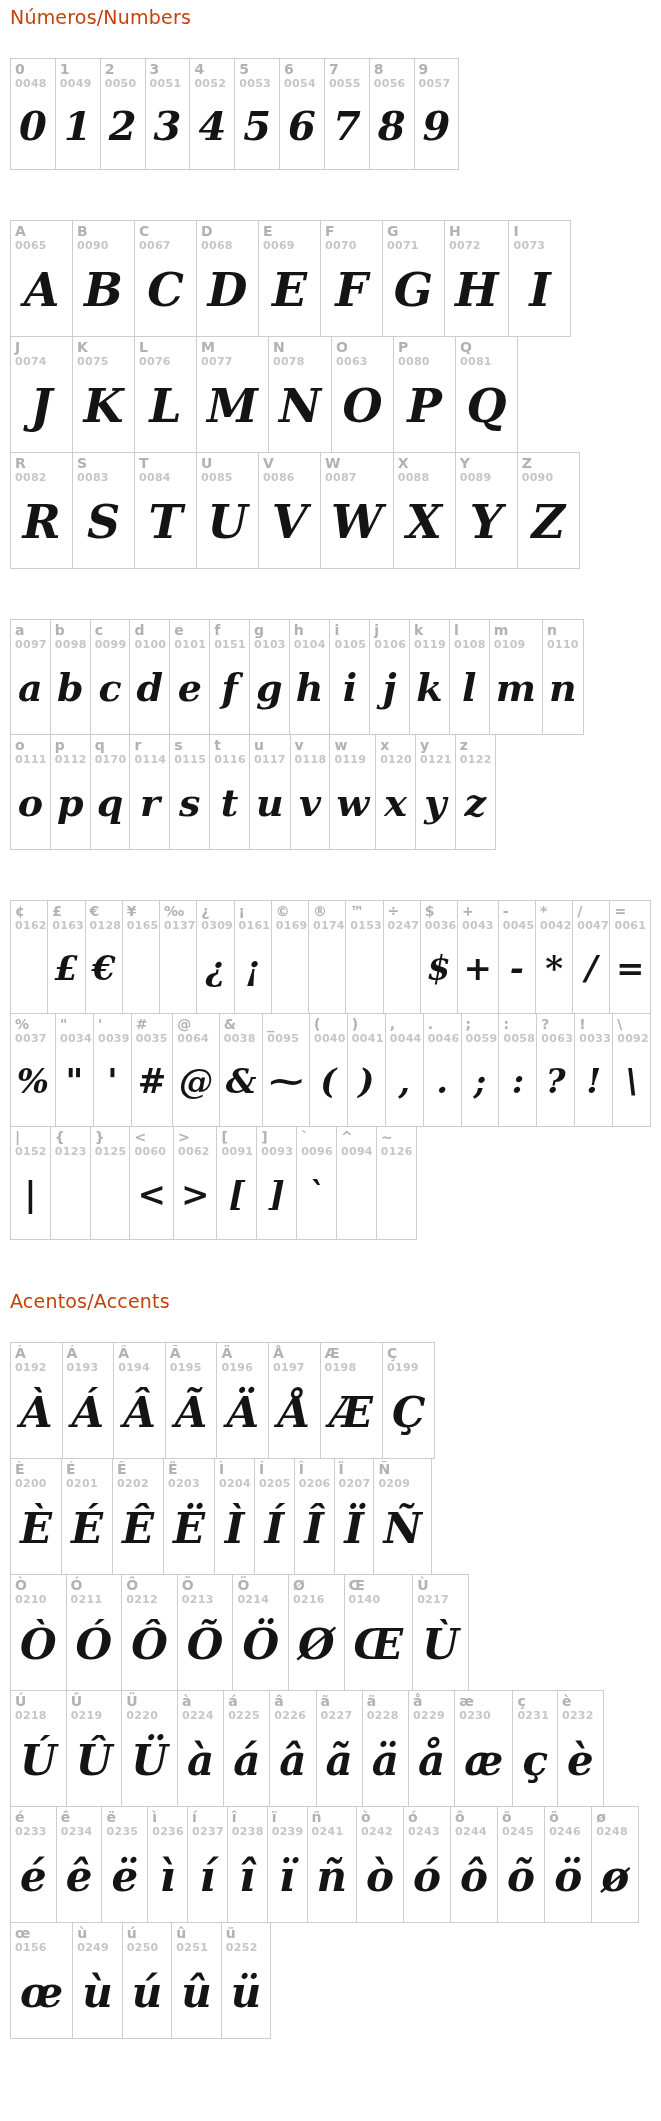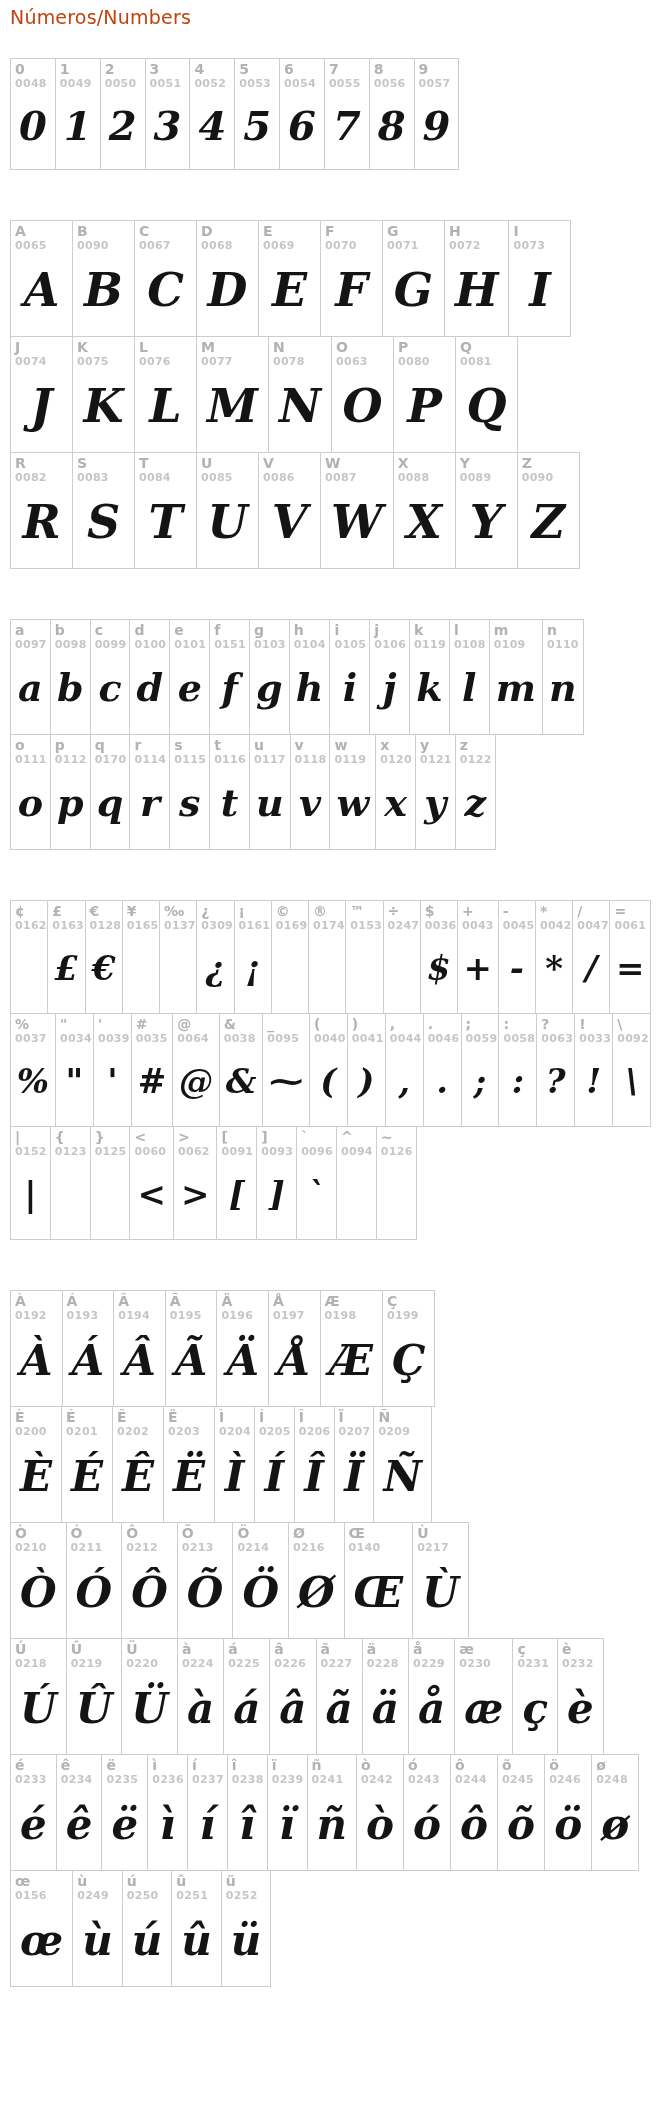--- a/index.html
+++ b/index.html
@@ -801,20 +801,21 @@
               <div class="cell-label">~</div>
               <div class="cell-code">0126</div>
             </div>
             <div class="cell-glyph"></div>
           </div>
         </div>
       </div>
   </section>
 
   <section class="section sec-accents">
+    <h2 class="section-title">Acentos/Accents</h2>
     <div class="grid">
         <div class="row">
           <div class="cell">
             <div class="cell-head">
               <div class="cell-label">À</div>
               <div class="cell-code">0192</div>
             </div>
             <div class="cell-glyph">À</div>
           </div>
           <div class="cell">

